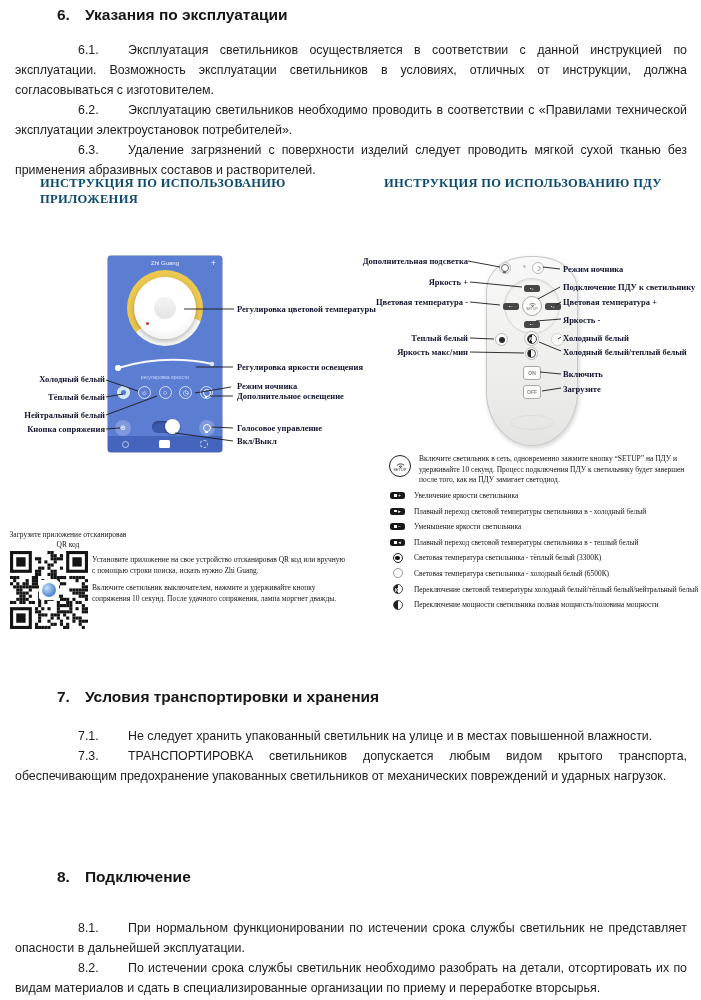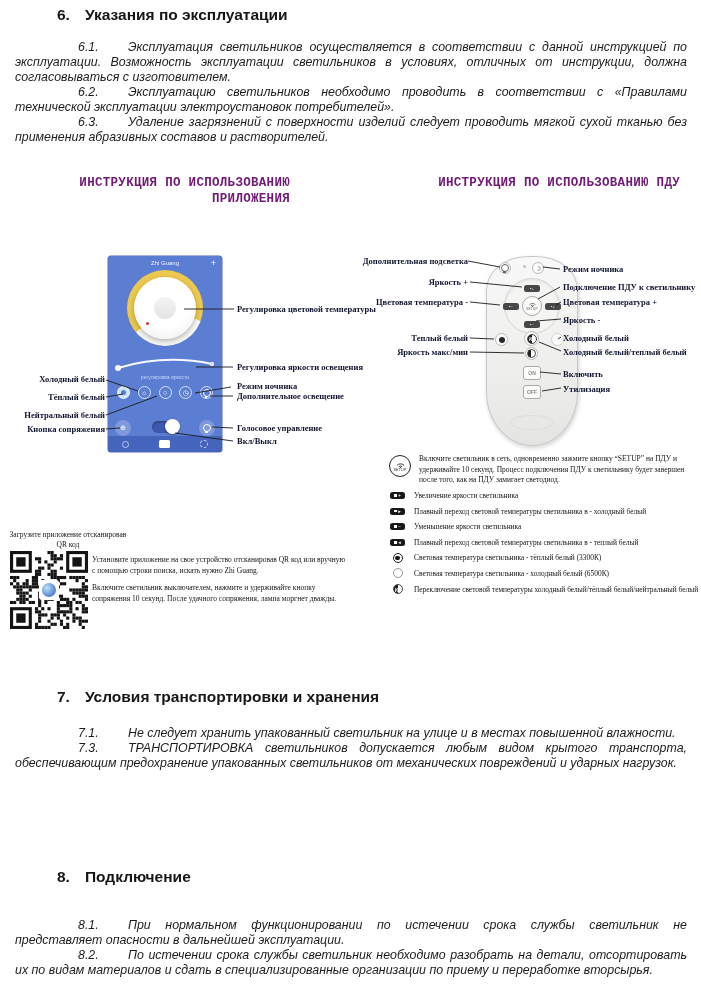--- a/index.html
+++ b/index.html
@@ -3,26 +3,26 @@
 <meta charset="utf-8">
 <style>
   html,body{margin:0;padding:0;background:#888;}
   .page{position:relative;width:701px;height:1000px;background:#fff;overflow:hidden;
         font-family:"Liberation Sans",sans-serif;color:#1d1d1d;}
 
   
   .sec{position:absolute;left:15px;width:672px;}
   .sec-head{display:flex;gap:15px;margin-left:42px;font-weight:bold;font-size:15.5px;color:#161616;}
   .paras{margin-top:16px;}
-  .para{margin:0;font-size:12.4px;line-height:15px;text-align:justify;text-indent:63px;color:#1c1c1c;font-style:italic;}
+  .para{margin:0;font-size:12.4px;line-height:20px;text-align:justify;text-indent:63px;color:#1c1c1c;}
   .pnum{display:inline-block;width:50px;text-indent:0;}
 
   
-  .col-head{position:absolute;font-family:Liberation Mono, monospace;font-weight:600;
-            font-size:12.5px;line-height:15.5px;letter-spacing:.3px;text-align:right;color:#701a75;}
+  .col-head{position:absolute;font-family:Liberation Serif, serif;font-weight:600;
+            font-size:12.5px;line-height:15.5px;letter-spacing:.3px;text-align:left;color:#0c4a6e;}
 
   
   .dlabel{position:absolute;font-family:"Liberation Serif",serif;font-weight:600;
           font-size:8.5px;color:#10142e;white-space:nowrap;}
   .dlabel.ra{text-align:right;}
 
   .leaders{position:absolute;left:0;top:250px;pointer-events:none;}
   .leaders line{stroke:#1a1a1a;stroke-width:.9;}
 
   
@@ -238,21 +238,21 @@
   <div class="dlabel ra" style="right:233px;top:333px">Теплый белый</div>
   <div class="dlabel ra" style="right:233px;top:347px">Яркость макс/мин</div>
 
   <div class="dlabel" style="left:563px;top:264px">Режим ночника</div>
   <div class="dlabel" style="left:563px;top:282px">Подключение ПДУ к светильнику</div>
   <div class="dlabel" style="left:563px;top:297px">Цветовая температура +</div>
   <div class="dlabel" style="left:563px;top:315px">Яркость -</div>
   <div class="dlabel" style="left:563px;top:333px">Холодный белый</div>
   <div class="dlabel" style="left:563px;top:347px">Холодный белый/теплый белый</div>
   <div class="dlabel" style="left:563px;top:369px">Включить</div>
-  <div class="dlabel" style="left:563px;top:384px">Утилизация</div>
+  <div class="dlabel" style="left:563px;top:384px">Загрузите</div>
 
   <svg class="leaders" width="701" height="210">
     <line x1="184" y1="59" x2="234" y2="59"></line>
     <line x1="196" y1="117" x2="233" y2="117"></line>
     <line x1="195" y1="143" x2="231" y2="137"></line>
     <line x1="210" y1="146" x2="233" y2="146"></line>
     <line x1="212" y1="177" x2="233" y2="178"></line>
     <line x1="175" y1="183" x2="233" y2="191"></line>
     <line x1="106" y1="130" x2="138" y2="141"></line>
     <line x1="106" y1="147" x2="123" y2="144"></line>
@@ -320,20 +320,26 @@
         <span class="lic">
           <span class="ic-c ic-cold"></span>
         </span>
         <span class="ltx">Световая температура светильника - холодный белый (6500К)</span>
       </div>
     <div class="lrow">
         <span class="lic">
           <span class="moonK"></span>
         </span>
         <span class="ltx">Переключение световой температуры холодный белый/тёплый белый/нейтральный белый</span>
+      </div>
+    <div class="lrow">
+        <span class="lic">
+          <span class="half-left" style="width:10px;height:10px"></span>
+        </span>
+        <span class="ltx">Переключение мощности светильника полная мощность/половина мощности</span>
       </div>
   </div>
 
   <div class="qr-cap">Загрузите приложение отсканировав QR код</div>
   <div class="qr-wrap">
     <svg width="78" height="78" viewBox="0 0 80 80">
       <rect width="80" height="80" fill="#fff"></rect>
       <g fill="#141414" id="qr-rnd">
           <rect x="38.40" y="0.00" width="3.20" height="3.20"></rect>
           <rect x="41.60" y="0.00" width="3.20" height="3.20"></rect>

